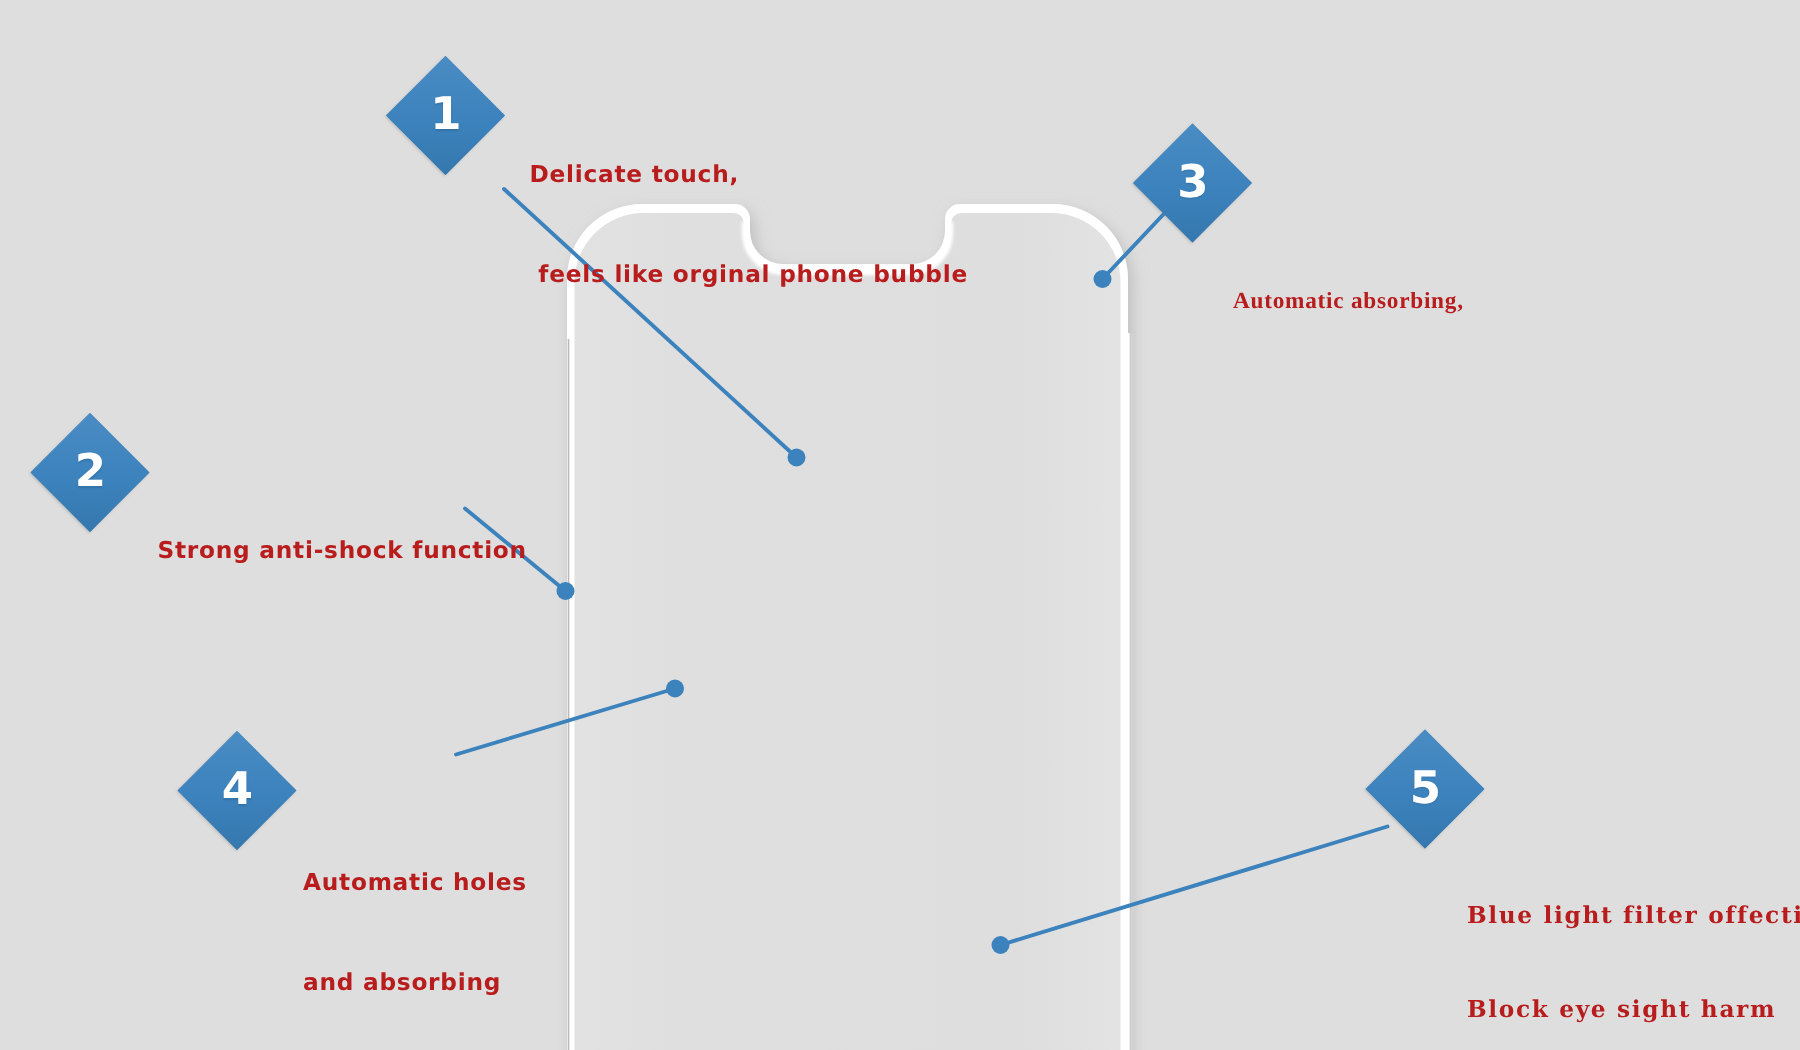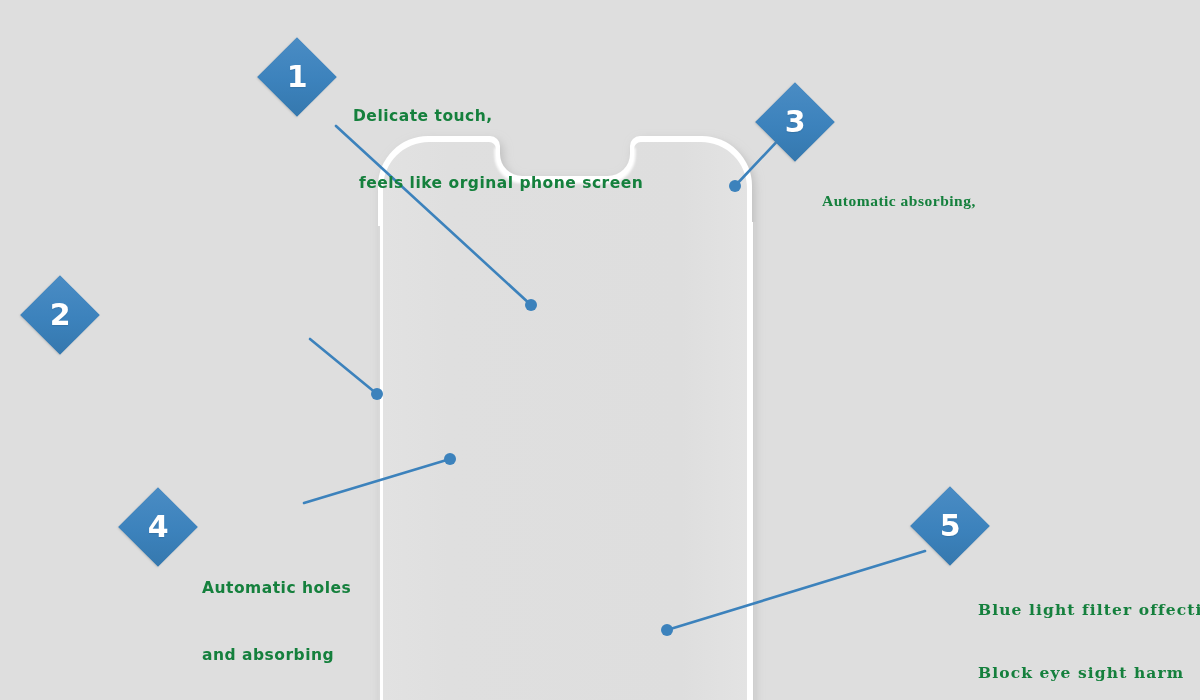--- a/index.html
+++ b/index.html
@@ -77,21 +77,21 @@
     font-size: 30px;
     font-weight: bold;
     line-height: 1;
     letter-spacing: 0;
     text-shadow: 0 1px 1px rgba(40, 90, 130, 0.35);
   }
 
   
   .caption {
     position: absolute;
-    color: #15803d;
+    color: #b91c1c;
     font-family: "DejaVu Sans", sans-serif;
     font-size: 15.5px;
     font-weight: bold;
     letter-spacing: 0.5px;
     line-height: 1.45;
     white-space: pre;
   }
   .caption.serif {
     font-family: "DejaVu Serif", serif;
     font-size: 15.5px;
@@ -207,23 +207,26 @@
   </div>
   <div class="diamond" id="dia-4">
     <span>4</span>
   </div>
   <div class="diamond" id="dia-5">
     <span>5</span>
   </div>
 
   <div class="caption" id="cap-1">
     <div>Delicate touch,</div>
-    <div> feels like orginal phone screen</div>
-  </div>
-
+    <div> feels like orginal phone bubble</div>
+  </div>
+
+  <div class="caption" id="cap-2">
+    <div>Strong anti-shock function</div>
+  </div>
 
   <div class="caption" id="cap-3">
     <div>Automatic absorbing,</div>
   </div>
 
   <div class="caption" id="cap-4">
     <div>Automatic holes</div>
     <div>and absorbing</div>
   </div>
 

